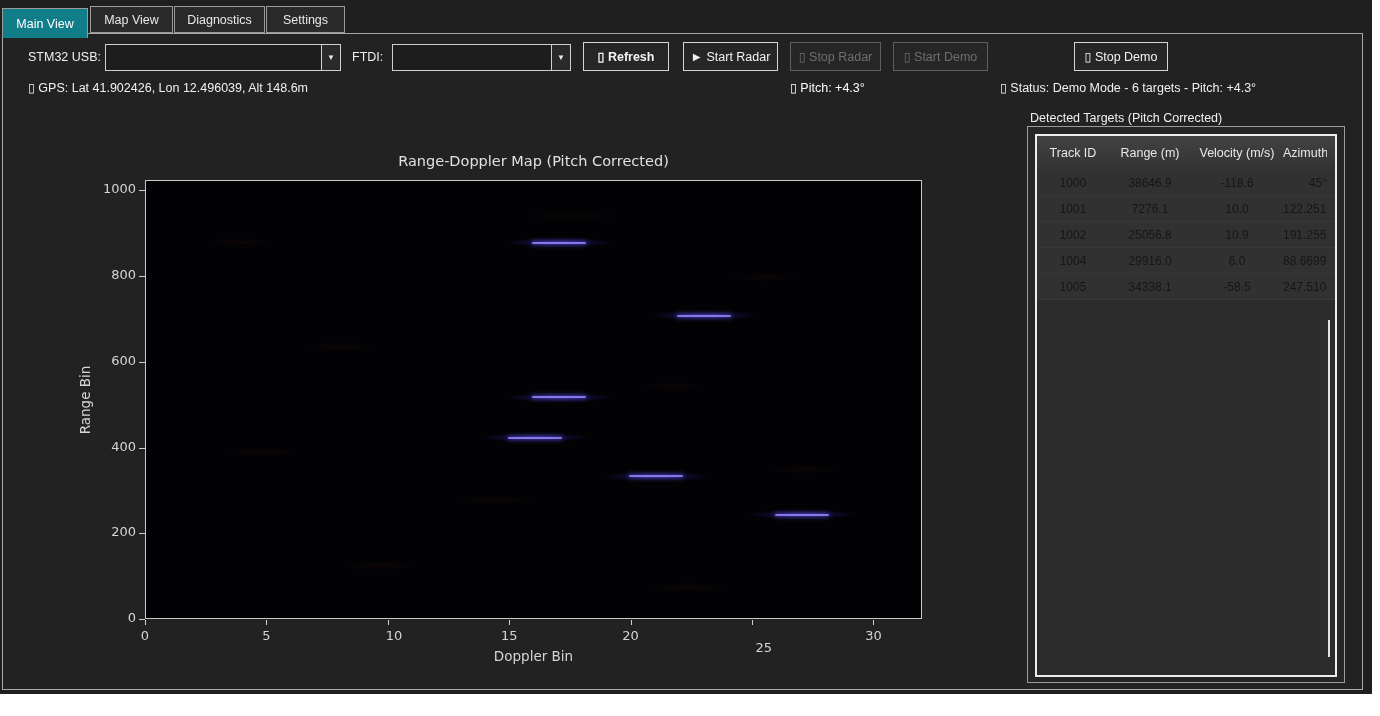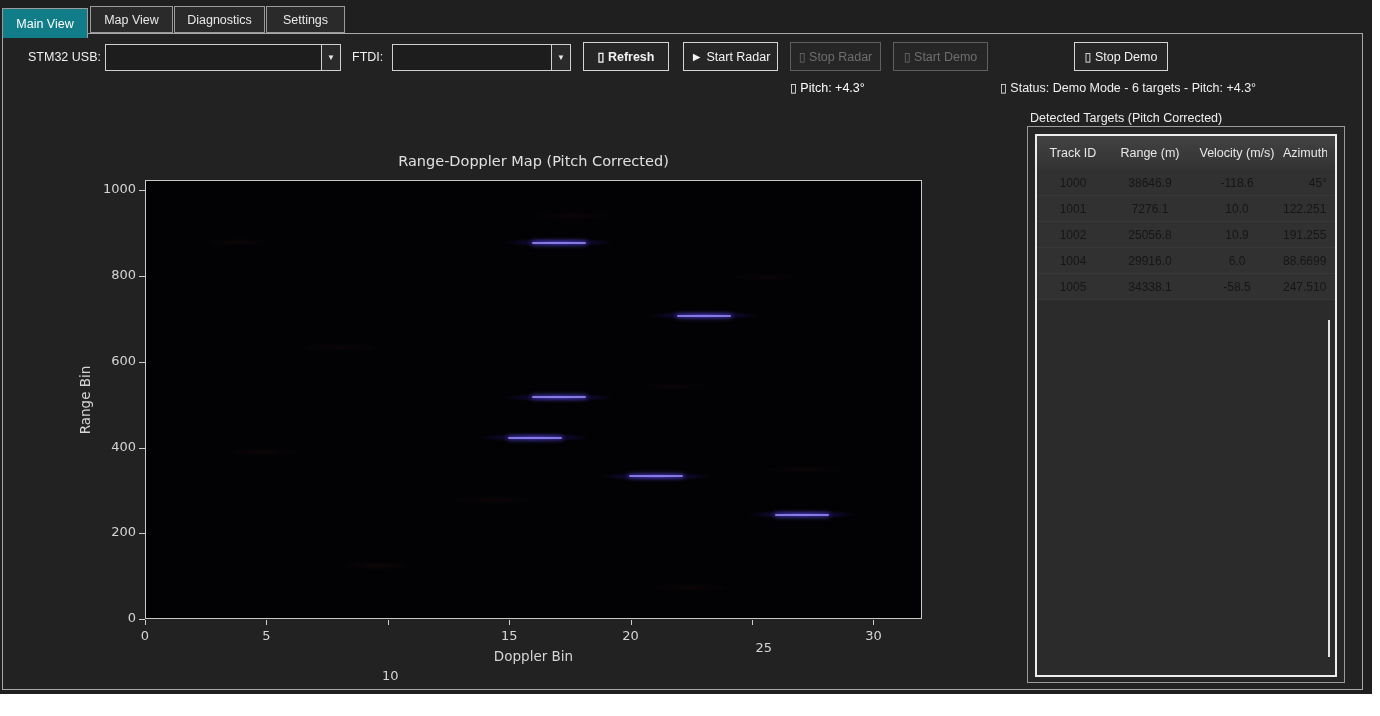--- a/index.html
+++ b/index.html
@@ -113,20 +113,21 @@
     <div class="btn disabled" style="left:790px;width:91px;">
       <span>▯ Stop Radar</span>
     </div>
     <div class="btn disabled" style="left:893px;width:95px;">
       <span>▯ Start Demo</span>
     </div>
     <div class="btn" style="left:1074px;width:94px;">
       <span>▯ Stop Demo</span>
     </div>
 
+    <div class="lbl" style="left:28px;top:80px;">▯ GPS: Lat 41.902426, Lon 12.496039, Alt 148.6m</div>
     <div class="lbl" id="pitch-label" style="left: 790px; top: 80px; color: #ffffff;">▯ Pitch: +4.3°</div>
     <div class="lbl" style="left:1000px;top:80px;">▯ Status: Demo Mode - 6 targets - Pitch: +4.3°</div>
 
     <div class="plot-title">Range-Doppler Map (Pitch Corrected)</div>
     <div class="plot-area">
       <div class="plot-noise"></div>
       <div id="streaks">
           <div class="streak-glow" style="left: 357.781px; top: 57.2344px;"></div>
           <div class="streak-core" style="left: 385.781px; top: 60.7344px;"></div>
           <div class="streak-glow" style="left: 503.469px; top: 130.115px;"></div>
@@ -140,21 +141,21 @@
           <div class="streak-glow" style="left: 600.594px; top: 329.466px;"></div>
           <div class="streak-core" style="left: 628.594px; top: 332.966px;"></div>
         </div>
     </div>
     <div id="axes-layer">
         <div class="tickmark" style="left: 145px; top: 620px; width: 1px; height: 5px;"></div>
         <div class="ticklabel" style="left: 125px; top: 628px; width: 40px; text-align: center;">0</div>
         <div class="tickmark" style="left: 266.406px; top: 620px; width: 1px; height: 5px;"></div>
         <div class="ticklabel" style="left: 246.406px; top: 628px; width: 40px; text-align: center;">5</div>
         <div class="tickmark" style="left: 387.812px; top: 620px; width: 1px; height: 5px;"></div>
-        <div class="ticklabel" style="left: 382px; top: 628px; width: 40px; text-align: left; margin-top: 40px;">10</div>
+        <div class="ticklabel" style="left: 374px; top: 628px; width: 40px; text-align: center;">10</div>
         <div class="tickmark" style="left: 509.219px; top: 620px; width: 1px; height: 5px;"></div>
         <div class="ticklabel" style="left: 489.219px; top: 628px; width: 40px; text-align: center;">15</div>
         <div class="tickmark" style="left: 630.625px; top: 620px; width: 1px; height: 5px;"></div>
         <div class="ticklabel" style="left: 610.625px; top: 628px; width: 40px; text-align: center;">20</div>
         <div class="tickmark" style="left: 752.031px; top: 620px; width: 1px; height: 5px;"></div>
         <div class="ticklabel" style="left: 732.031px; top: 628px; width: 40px; text-align: right; margin-top: 12px;">25</div>
         <div class="tickmark" style="left: 873.438px; top: 620px; width: 1px; height: 5px;"></div>
         <div class="ticklabel" style="left: 853.438px; top: 628px; width: 40px; text-align: center;">30</div>
         <div class="tickmark" style="left: 139px; top: 619px; width: 6px; height: 1px;"></div>
         <div class="ticklabel" style="left: 90px; top: 610px; width: 46px; text-align: right;">0</div>

